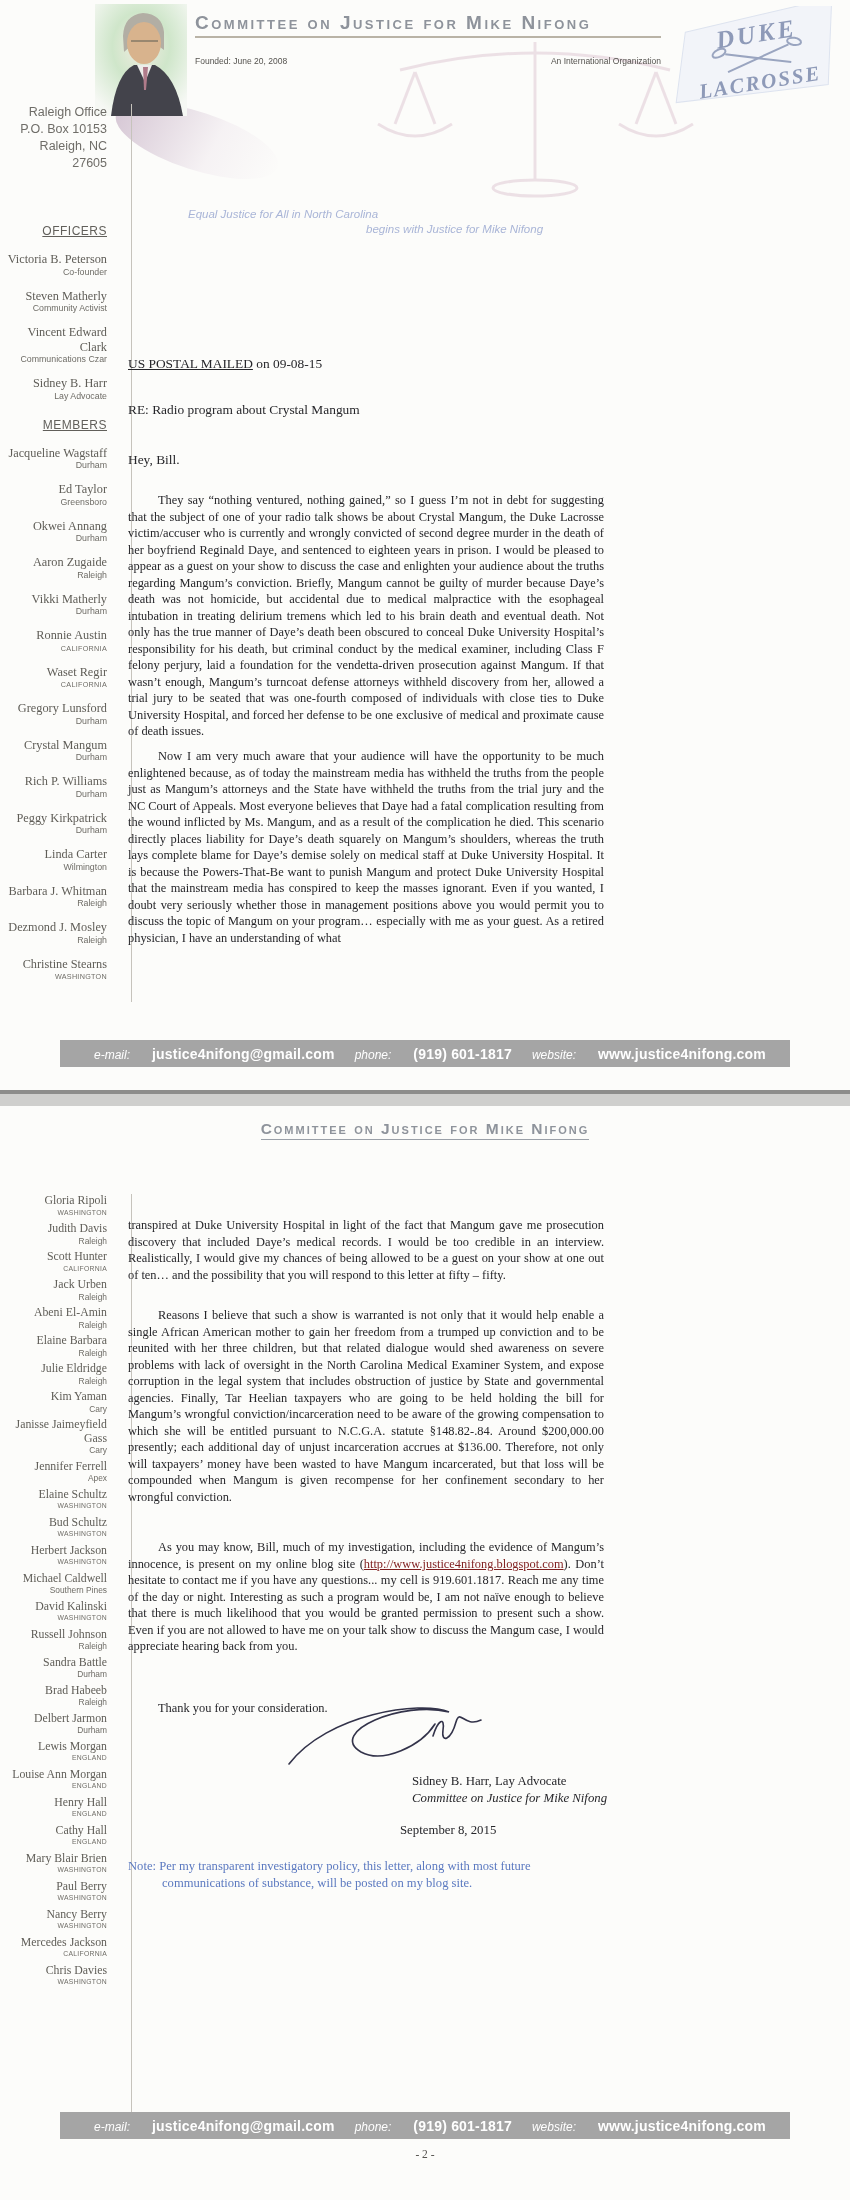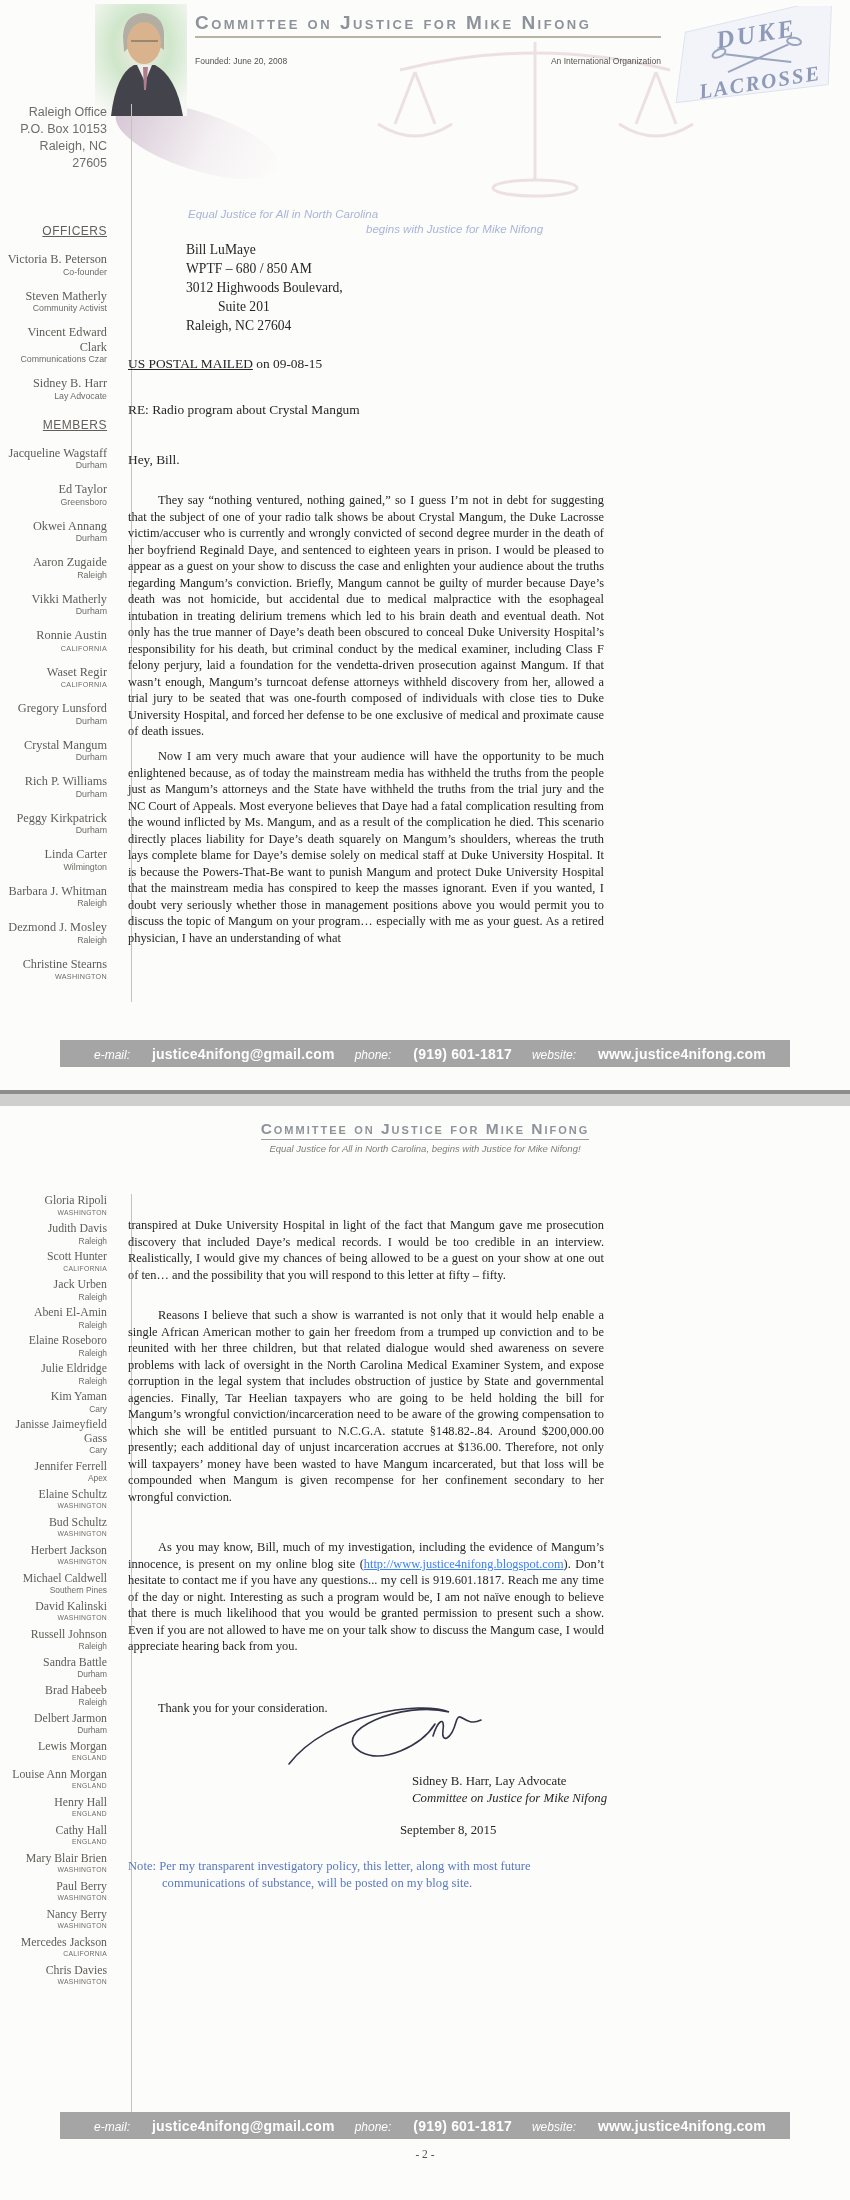--- a/index.html
+++ b/index.html
@@ -47,21 +47,21 @@
   #sb2 .sb-loc.caps{font-size:6.8px;}
 
   
   .recipient{position:absolute;left:186px;top:240px;font-size:13.6px;line-height:19px;}
   .recipient div:nth-child(4){padding-left:32px;}
   .line{position:absolute;left:128px;font-size:13.4px;}
   .u{text-decoration:underline;}
   .para{position:absolute;left:128px;width:476px;font-size:12.4px;line-height:16.5px;
         text-align:justify;text-indent:30px;}
   .noindent{text-indent:0;}
-  a.bloglink{color:#3b82f6;text-decoration:underline;cursor:pointer;}
+  a.bloglink{color:#7f1d1d;text-decoration:underline;cursor:pointer;}
 
   
   .p2head{position:absolute;left:0;top:14px;width:850px;text-align:center;}
   .p2title{display:inline-block;font-family:"Liberation Sans","DejaVu Sans",sans-serif;
            font-variant:small-caps;font-weight:bold;font-size:15.5px;letter-spacing:2px;
            color:#8e939b;border-bottom:1.5px solid #9aa0a8;padding-bottom:1px;}
   .p2sub{font-family:"Liberation Sans","DejaVu Sans",sans-serif;font-style:italic;
          font-size:9.5px;color:#7d7d7d;margin-top:3px;}
 
   
@@ -230,27 +230,20 @@
           <div class="sb-name">Dezmond J. Mosley</div>
           <div class="sb-loc">Raleigh</div>
         </div>
           <div class="sb-entry">
           <div class="sb-name">Christine Stearns</div>
           <div class="sb-loc caps">WASHINGTON</div>
         </div>
         </div>
     </div>
 
-    <div class="recipient">
-        <div>Bill LuMaye</div>
-        <div>WPTF – 680 / 850 AM</div>
-        <div>3012 Highwoods Boulevard,</div>
-        <div>Suite 201</div>
-        <div>Raleigh, NC  27604</div>
-      </div>
 
     <div class="line" style="top:356px;">
       <span class="u">US POSTAL MAILED</span><span> on 09-08-15</span>
     </div>
     <div class="line" style="top:402px;">RE:  Radio program about Crystal Mangum</div>
     <div class="line" style="top:452px;">Hey, Bill.</div>
 
     <p class="para" style="top:480px;">They say “nothing ventured, nothing gained,” so I guess I’m not in debt for suggesting that the subject of one of your radio talk shows be about Crystal Mangum, the Duke Lacrosse victim/accuser who is currently and wrongly convicted of second degree murder in the death of her boyfriend Reginald Daye, and sentenced to eighteen years in prison.  I would be pleased to appear as a guest on your show to discuss the case and enlighten your audience about the truths regarding Mangum’s conviction.  Briefly, Mangum cannot be guilty of murder because Daye’s death was not homicide, but accidental due to medical malpractice with the esophageal intubation in treating delirium tremens which led to his brain death and eventual death.  Not only has the true manner of Daye’s death been obscured to conceal Duke University Hospital’s responsibility for his death, but criminal conduct by the medical examiner, including Class F felony perjury, laid a foundation for the vendetta-driven prosecution against Mangum.  If that wasn’t enough, Mangum’s turncoat defense attorneys withheld discovery from her, allowed a trial jury to be seated that was one-fourth composed of individuals with close ties to Duke University Hospital, and forced her defense to be one exclusive of medical and proximate cause of death issues.</p>
     <p class="para" style="top:736px;">Now I am very much aware that your audience will have the opportunity to be much enlightened because, as of today the mainstream media has withheld the truths from the people just as Mangum’s attorneys and the State have withheld the truths from the trial jury and the NC Court of Appeals.  Most everyone believes that Daye had a fatal complication resulting from the wound inflicted by Ms. Mangum, and as a result of the complication he died.  This scenario directly places liability for Daye’s death squarely on Mangum’s shoulders, whereas the truth lays complete blame for Daye’s demise solely on medical staff at Duke University Hospital.  It is because the Powers-That-Be want to punish Mangum and protect Duke University Hospital that the mainstream media has conspired to keep the masses ignorant.  Even if you wanted, I doubt very seriously whether those in management positions above you would permit you to discuss the topic of Mangum on your program… especially with me as your guest.  As a retired physician, I have an understanding of what</p>
 
@@ -267,21 +260,20 @@
         <span class="flabel">website:</span>
         <span class="fvalue">www.justice4nifong.com</span>
       </div>
     </div>
   </div>
 
   <div class="page" id="page2">
 
     <div class="p2head">
       <div class="p2title">Committee on Justice for Mike Nifong</div>
-      <div class="p2sub">Equal Justice for All in North Carolina, begins with Justice for Mike Nifong!</div>
     </div>
 
     <div class="sidebar" id="sb2">
       <div>
           <div class="sb-entry">
           <div class="sb-name">Gloria Ripoli</div>
           <div class="sb-loc caps">WASHINGTON</div>
         </div>
           <div class="sb-entry">
           <div class="sb-name">Judith Davis</div>
@@ -293,21 +285,21 @@
         </div>
           <div class="sb-entry">
           <div class="sb-name">Jack Urben</div>
           <div class="sb-loc">Raleigh</div>
         </div>
           <div class="sb-entry">
           <div class="sb-name">Abeni El-Amin</div>
           <div class="sb-loc">Raleigh</div>
         </div>
           <div class="sb-entry">
-          <div class="sb-name">Elaine Roseboro</div>
+          <div class="sb-name">Elaine Barbara</div>
           <div class="sb-loc">Raleigh</div>
         </div>
           <div class="sb-entry">
           <div class="sb-name">Julie Eldridge</div>
           <div class="sb-loc">Raleigh</div>
         </div>
           <div class="sb-entry">
           <div class="sb-name">Kim Yaman</div>
           <div class="sb-loc">Cary</div>
         </div>

